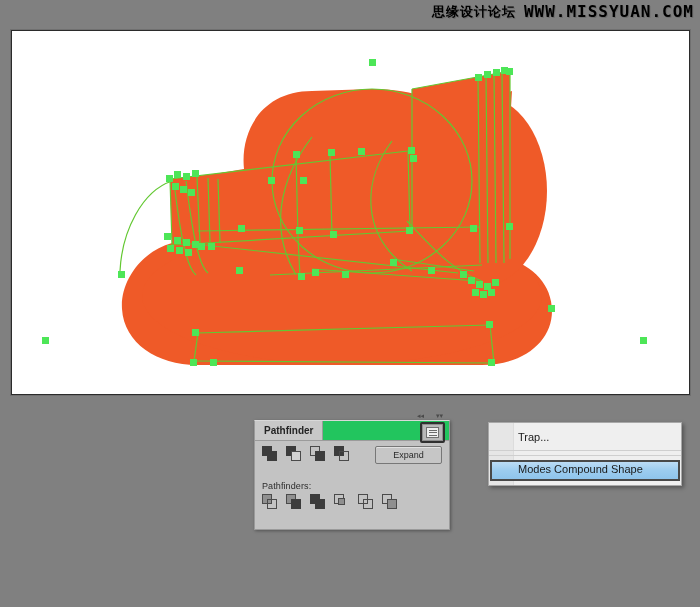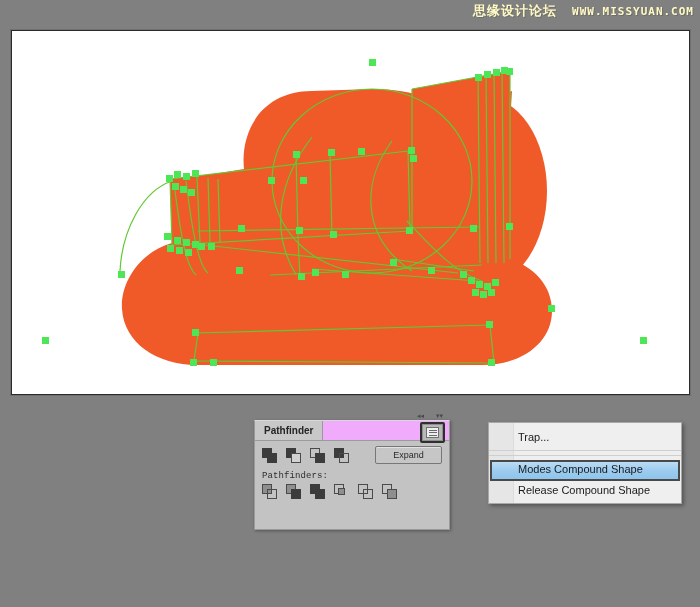--- a/index.html
+++ b/index.html
@@ -6,27 +6,27 @@
   body{
     width:700px;height:607px;position:relative;overflow:hidden;
     background:#808080;
     font-family:"Liberation Sans", sans-serif;
     -webkit-font-smoothing:antialiased;
   }
 
   
   .watermark{
     position:absolute;top:2px;right:6px;
-    display:flex;align-items:center;gap:15px;
-    color:#fef9c3;font-size:12px;letter-spacing:1px;
+    display:flex;align-items:center;gap:8px;
+    color:#000000;font-size:12px;letter-spacing:1px;
     text-shadow:1px 1px 0 #6d6d6d;
     user-select:none;
   }
   .watermark .cn{font-family:"DejaVu Sans", sans-serif;font-size:13px;font-weight:bold;}
-  .watermark .url{font-family:"DejaVu Sans Mono", monospace;font-size:11px;font-weight:bold;}
+  .watermark .url{font-family:"DejaVu Sans Mono", monospace;font-size:16px;font-weight:bold;}
 
   
   .canvas{
     position:absolute;left:11px;top:30px;width:677px;height:363px;
     background:#ffffff;border:1px solid #2b2b2b;
     box-shadow:0 0 0 1px rgba(0,0,0,.12);
     overflow:hidden;
   }
   .canvas svg{display:block;}
 
@@ -34,21 +34,21 @@
   .panel{
     position:absolute;left:254px;top:420px;width:194px;height:108px;
     background:#c3c3c3;
     border:1px solid #9a9a9a;
     border-top-color:#d9d9d9;
     box-shadow:1px 1px 3px rgba(0,0,0,.35);
     font-size:10px;color:#2a2a2a;
   }
   .panel-tabbar{
     position:relative;height:19px;
-    background:#f0abfc;
+    background:#22c55e;
     border-bottom:1px solid #9b9b9b;
   }
   .panel-tab{
     position:absolute;left:0;top:0;height:19px;
     padding:0 9px;line-height:20px;
     background:#c8c8c8;
     font-size:10px;font-weight:bold;color:#242424;
     border-right:1px solid #9b9b9b;
   }
   .panel-collapse{
@@ -67,21 +67,21 @@
   }
   .panel-menu-btn .bars{
     width:11px;height:9px;background:#efefef;border:1px solid #707070;
     display:flex;flex-direction:column;justify-content:space-evenly;align-items:center;
   }
   .panel-menu-btn .bars i{display:block;width:8px;height:1px;background:#6a6a6a;}
 
   .panel-body{padding:5px 7px 0 7px;}
   .section-label{font-size:9px;color:#2d2d2d;margin:2px 0 3px 0;letter-spacing:.1px;}
 
-  .mode-row{display:flex;align-items:center;gap:9px;margin-bottom:3px;}
+  .mode-row{display:flex;gap:9px;margin-bottom:3px;}
   .pf-row{display:flex;align-items:center;gap:9px;}
   .pf-btn{
     width:15px;height:15px;position:relative;cursor:default;
   }
   .pf-btn .sq{position:absolute;box-sizing:border-box;}
   .sq.dark{background:#3c3c3c;}
   .sq.light{background:#d2d2d2;border:1px solid #4a4a4a;}
   .sq.hollow{background:transparent;border:1px solid #4a4a4a;}
   .sq.gray{background:#8f8f8f;border:1px solid #4a4a4a;}
 
@@ -291,21 +291,21 @@
         <span class="sq hollow" style="left:0;top:0;width:10px;height:10px;"></span>
         <span class="sq dark" style="left:5px;top:5px;width:10px;height:10px;"></span>
       </div>
       <div class="pf-btn">
         <span class="sq dark" style="left:0;top:0;width:10px;height:10px;"></span>
         <span class="sq hollow" style="left:5px;top:5px;width:10px;height:10px;"></span>
       </div>
       <div class="expand-btn">Expand</div>
     </div>
 
-    <div class="section-label" style="margin-top:7px;font-family:Liberation Mono, monospace;">Pathfinders:</div>
+    <div class="section-label" style="margin-top:17px;">Pathfinders:</div>
 
     <div class="pf-row">
       <div class="pf-btn">
         <span class="sq gray" style="left:0;top:0;width:10px;height:10px;"></span>
         <span class="sq hollow" style="left:5px;top:5px;width:10px;height:10px;"></span>
       </div>
       <div class="pf-btn">
         <span class="sq gray" style="left:0;top:0;width:10px;height:10px;"></span>
         <span class="sq dark" style="left:5px;top:5px;width:10px;height:10px;"></span>
       </div>
@@ -335,15 +335,14 @@
   <div class="menu-item">Trap...</div>
 
   <div class="menu-sep"></div>
 
 
 
   <div class="menu-sep"></div>
 
   <div class="menu-item selected">Modes Compound Shape</div>
 
-  <div class="menu-item">Release Compound Shape</div>
 
 </div>
 
 </body></html>

